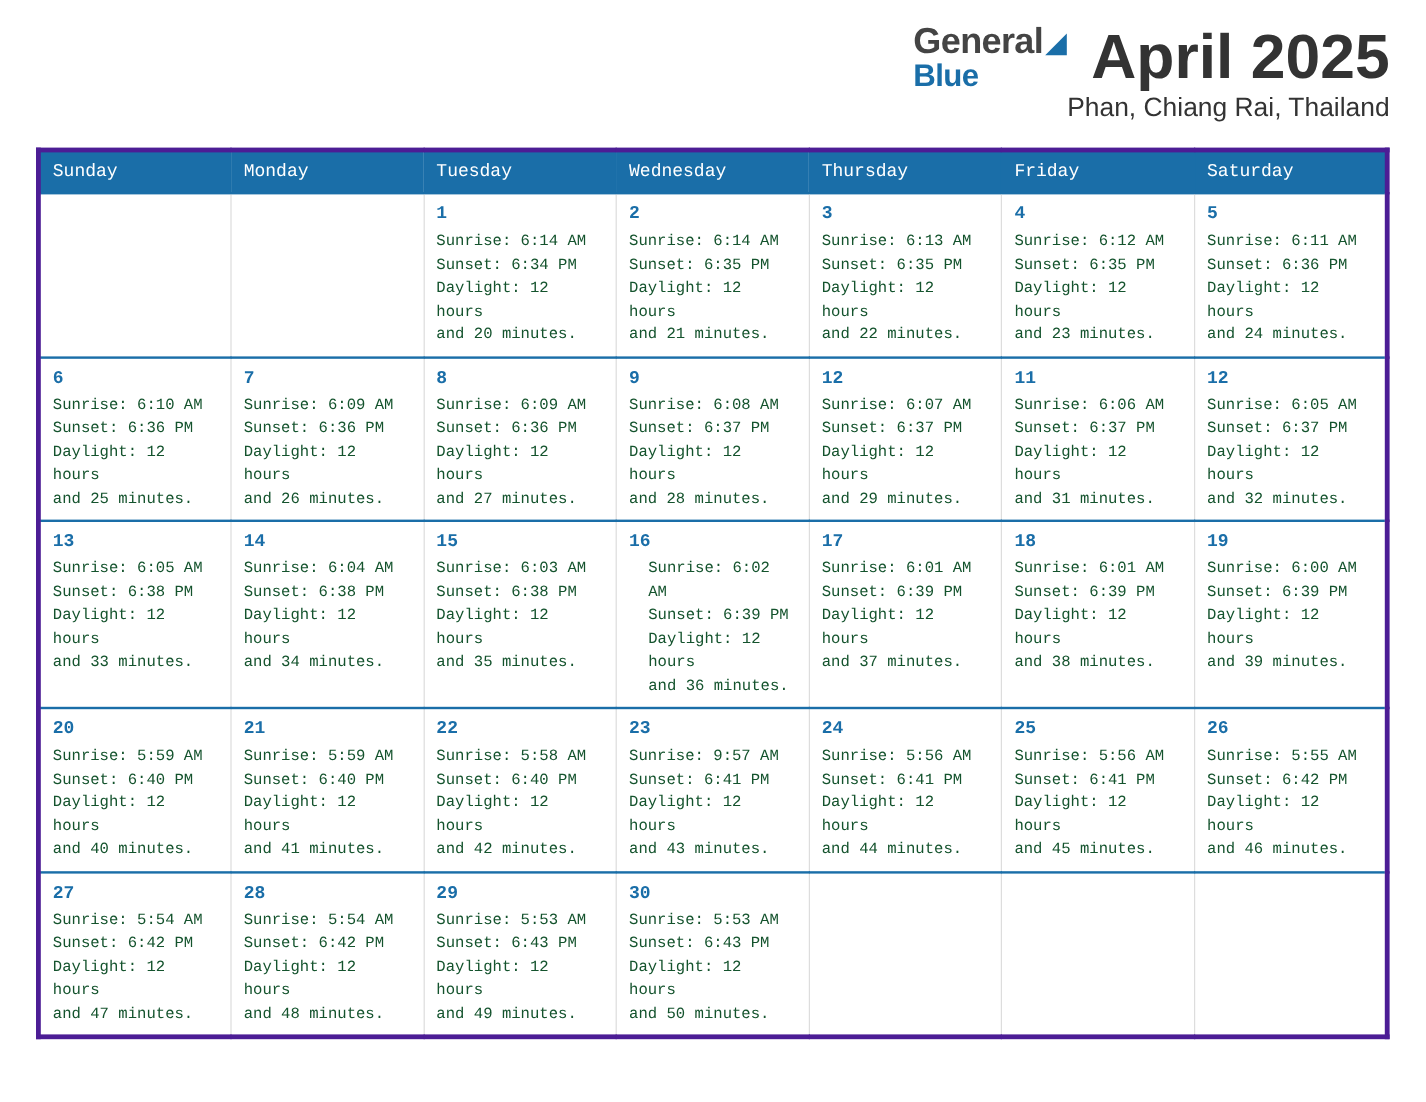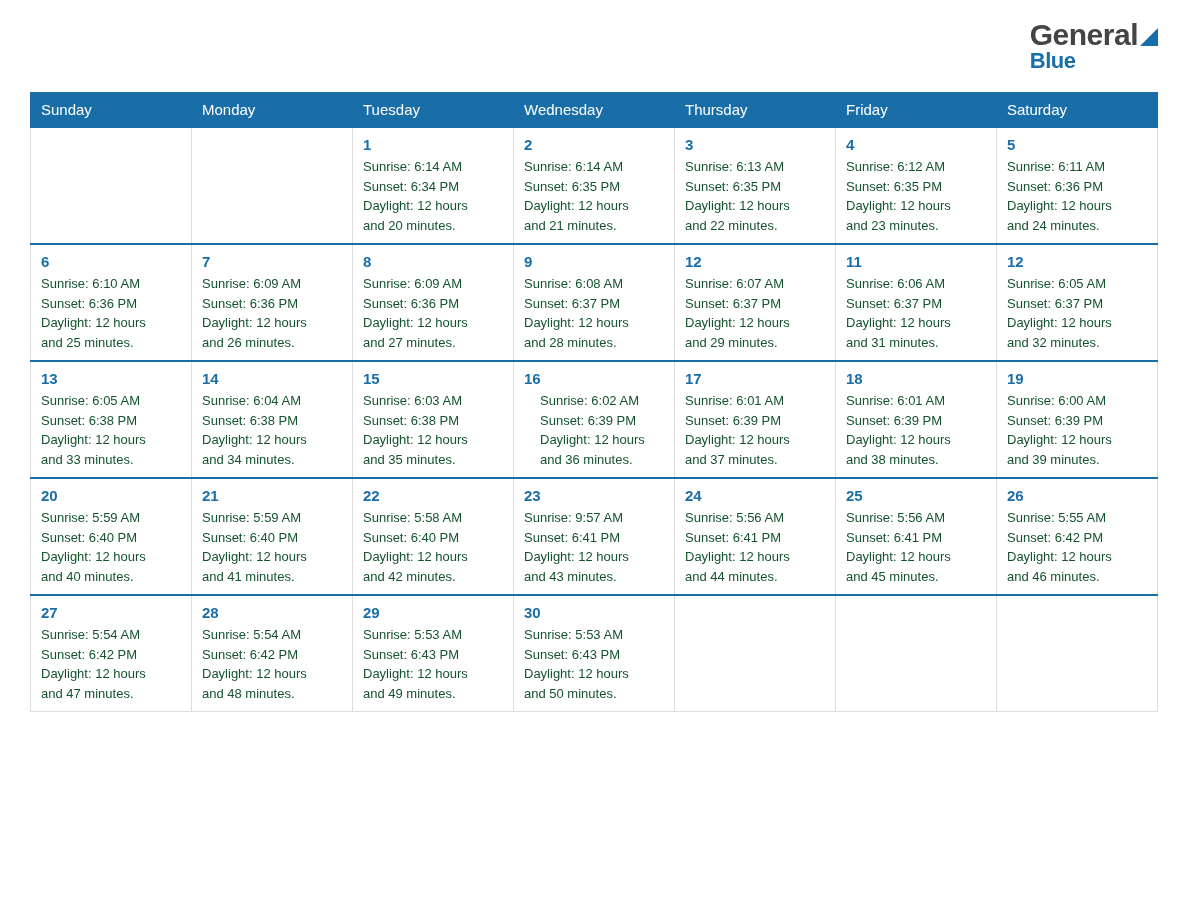--- a/index.html
+++ b/index.html
@@ -26,21 +26,22 @@
       line-height: 1.1;
     }
     .title-block h2 {
       font-size: 22px;
       font-weight: normal;
       color: #333;
     }
     .calendar {
       width: 100%;
       border-collapse: collapse;
-      border: 1px solid #4c1d95;
+      border: 4px solid #4c1d95;
+      font-family: Liberation Mono, monospace;
     }
     .calendar th {
       background-color: #1a6ea8;
       color: #fff;
       text-align: left;
       padding: 8px 10px;
       font-size: 15px;
       font-weight: normal;
       border: 1px solid #1a6ea8;
     }
@@ -89,38 +90,42 @@
       display: inline-block;
       width: 0;
       height: 0;
       border-style: solid;
       border-width: 0 0 18px 18px;
       border-color: transparent transparent #1a6ea8 transparent;
       margin-left: 2px;
       margin-bottom: 4px;
     }
     .blue-text {
-      font-size: 22px;
+      font-size: 26px;
       font-weight: bold;
       color: #1a6ea8;
       letter-spacing: -0.5px;
     }
   </style>
 </head>
 <body>
 
 <div class="header">
   <div class="logo-full">
     <div class="logo-line1">
       <span class="general-text">General</span>
       <span class="blue-triangle"></span>
     </div>
     <div>
       <span class="blue-text">Blue</span>
     </div>
+  </div>
+  <div class="title-block">
+    <h1>April 2025</h1>
+    <h2>Phan, Chiang Rai, Thailand</h2>
   </div>
 </div>
 
 <table class="calendar">
   <thead>
     <tr>
       <th>Sunday</th>
       <th>Monday</th>
       <th>Tuesday</th>
       <th>Wednesday</th>

